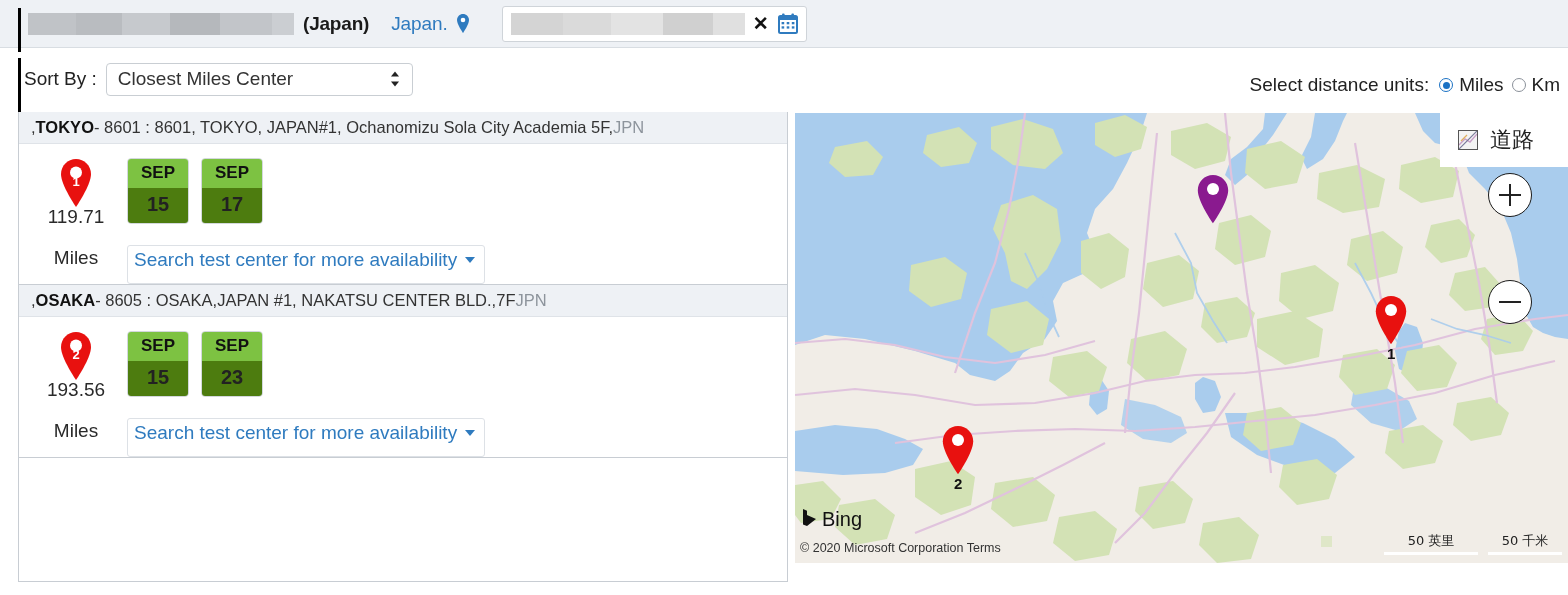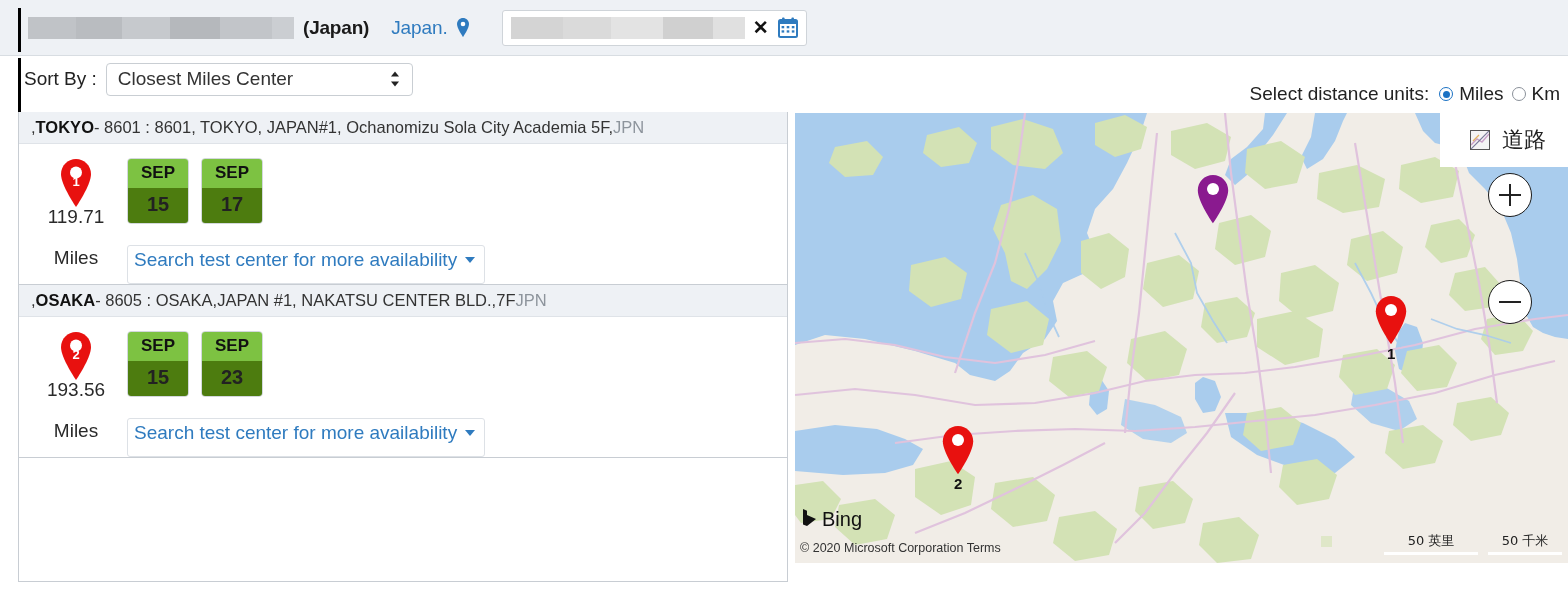--- a/index.html
+++ b/index.html
@@ -12,21 +12,21 @@
   }
   #app {
     position: relative;
     width: 1568px; height: 595px;
     background: #ffffff;
   }
 
   
   .header-bar {
     position: absolute; left: 0; top: 0;
-    width: 1568px; height: 56px;
+    width: 1568px; height: 48px;
     background: #eef1f5;
     border-bottom: 1px solid #d8dde2;
     display: flex; align-items: center;
   }
   .header-left-rule {
     position: absolute; left: 18px; top: 8px;
     width: 3px; height: 44px; background: #000000;
   }
   .header-inner {
     display: flex; align-items: center;
@@ -80,21 +80,21 @@
     background: #ffffff;
     display: flex; align-items: center; justify-content: space-between;
     padding: 0 11px;
     font-size: 19px; color: #333; cursor: pointer;
   }
   .updown { display: flex; flex-direction: column; line-height: 6px; font-size: 11px; color: #222; }
 
   .units-wrap {
     position: absolute; right: 0px; top: 0;
     height: 54px; display: flex; align-items: center;
-    font-size: 19px; color: #222; margin-top: 9px;
+    font-size: 19px; color: #222;
   }
   .units-label { margin-right: 10px; }
   .radio-opt { display: flex; align-items: center; cursor: pointer; margin-right: 8px; }
   .radio {
     width: 14px; height: 14px; border-radius: 50%;
     border: 1px solid #8a9099; background: #fff;
     display: inline-block; margin-right: 6px; position: relative;
   }
   .radio.on { border: 1px solid #1b72c4; }
   .radio.on::after {
@@ -166,21 +166,21 @@
   .map {
     position: absolute; left: 795px; top: 113px;
     width: 773px; height: 450px;
     overflow: hidden; background: #a9cced;
   }
   .map svg { display: block; }
   .maptype-btn {
     position: absolute; right: 0px; top: 0px;
     background: #ffffff; height: 54px; min-width: 128px;
     display: flex; align-items: center; gap: 12px;
-    padding: 0 22px 0 30px;
+    padding: 0 22px 0 18px;
     font-size: 22px; color: #222; cursor: pointer;
     font-family: "DejaVu Sans", sans-serif;
   }
   .maptype-ico {
     width: 20px; height: 20px; border: 1px solid #555; background: #f2f2f2;
     position: relative; overflow: hidden;
   }
   .zoom-btn {
     position: absolute; right: 36px;
     width: 44px; height: 44px; border-radius: 50%;

